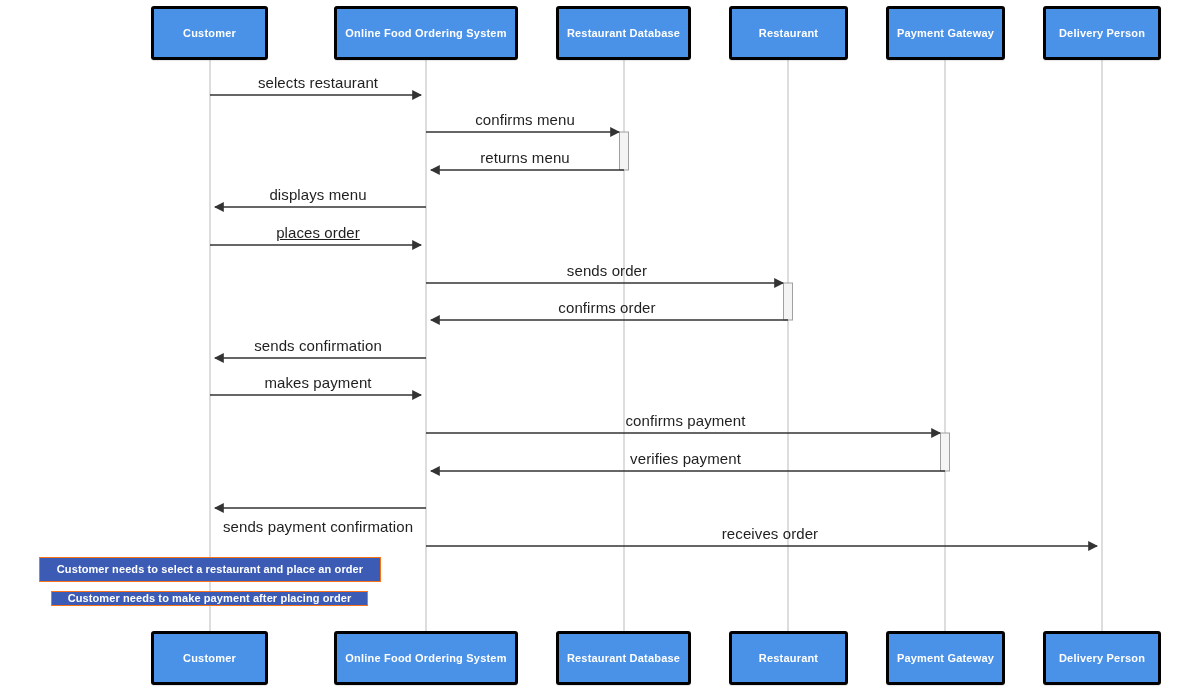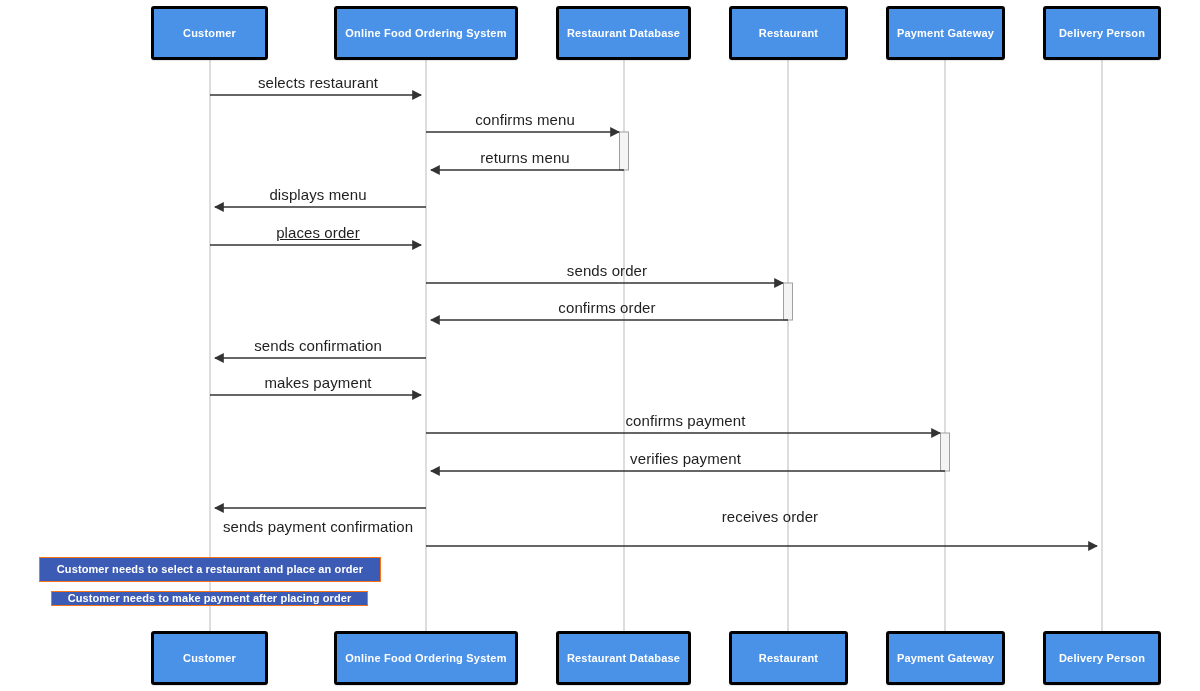--- a/index.html
+++ b/index.html
@@ -157,21 +157,21 @@
       <div class="msg-label" style="left: 525px; top: 149px;">returns menu</div>
       <div class="msg-label" style="left: 318px; top: 186px;">displays menu</div>
       <div class="msg-label" style="left: 318px; top: 224px; text-decoration: underline;">places order</div>
       <div class="msg-label" style="left: 607px; top: 262px;">sends order</div>
       <div class="msg-label" style="left: 607px; top: 299px; text-align: right;">confirms order</div>
       <div class="msg-label" style="left: 318px; top: 337px;">sends confirmation</div>
       <div class="msg-label" style="left: 318px; top: 374px;">makes payment</div>
       <div class="msg-label" style="left: 685.5px; top: 412px;">confirms payment</div>
       <div class="msg-label" style="left: 685.5px; top: 450px;">verifies payment</div>
       <div class="msg-label" style="left: 318px; top: 487px; margin-top: 31px;">sends payment confirmation</div>
-      <div class="msg-label" style="left: 764px; top: 508px; padding-left: 12px;">receives order</div>
+      <div class="msg-label" style="left: 764px; top: 525px; padding-left: 12px;">receives order</div>
     </div>
   <div id="notes">
       <div class="note-box" style="left: 39px; top: 557px; width: 342px; height: 25px;">
         <span>Customer needs to select a restaurant and place an order</span>
       </div>
       <div class="note-box" style="left: 51px; top: 591px; width: 317px; height: 15px;">
         <span>Customer needs to make payment after placing order</span>
       </div>
     </div>
 

